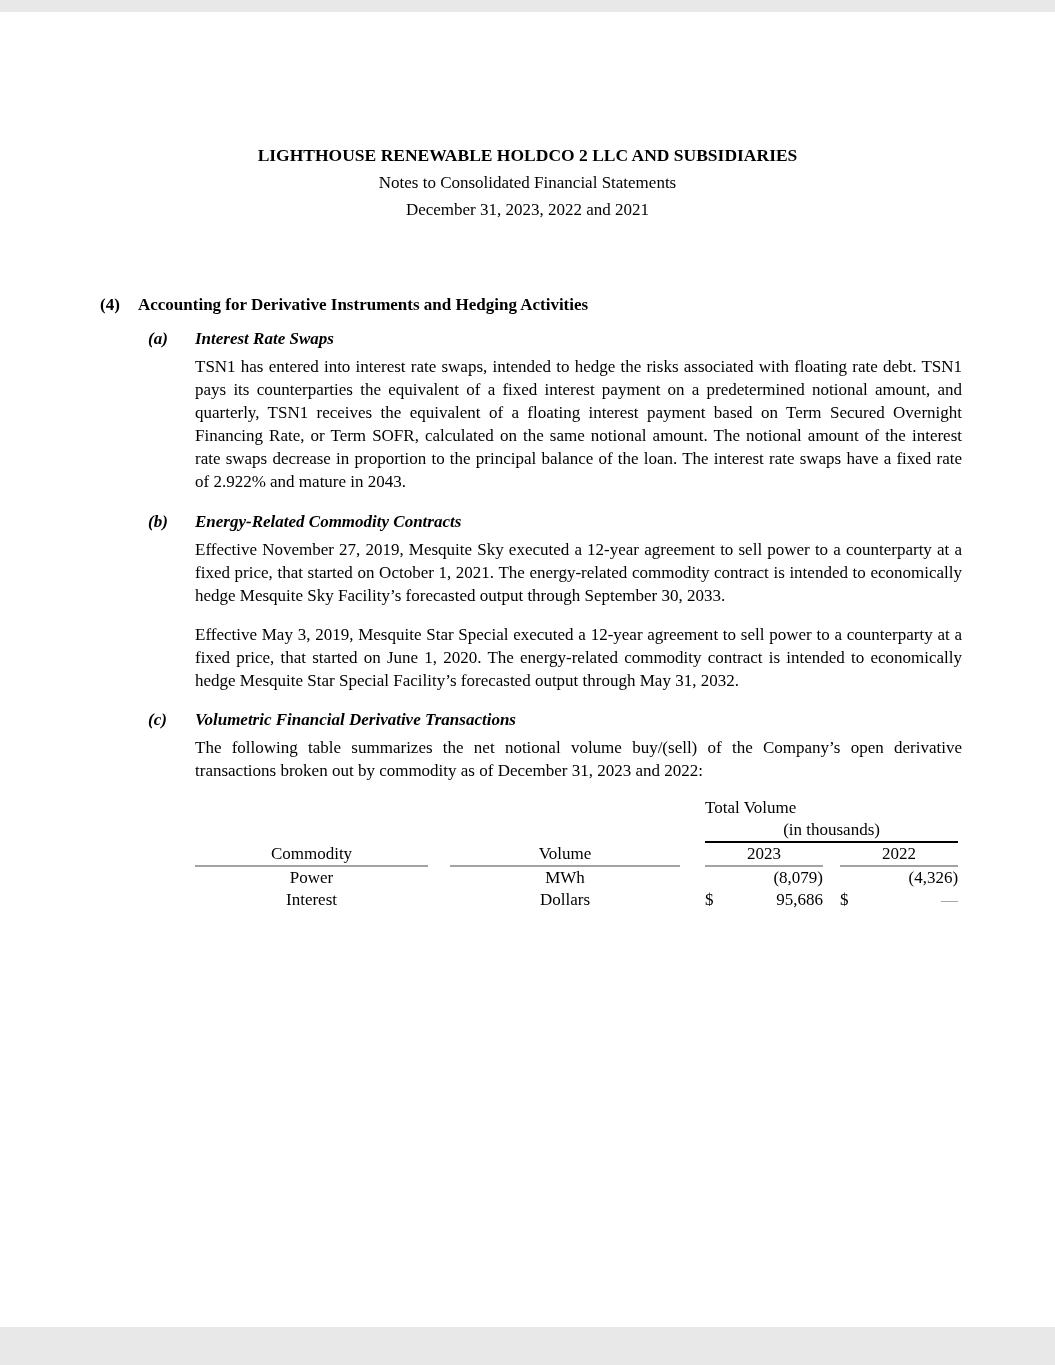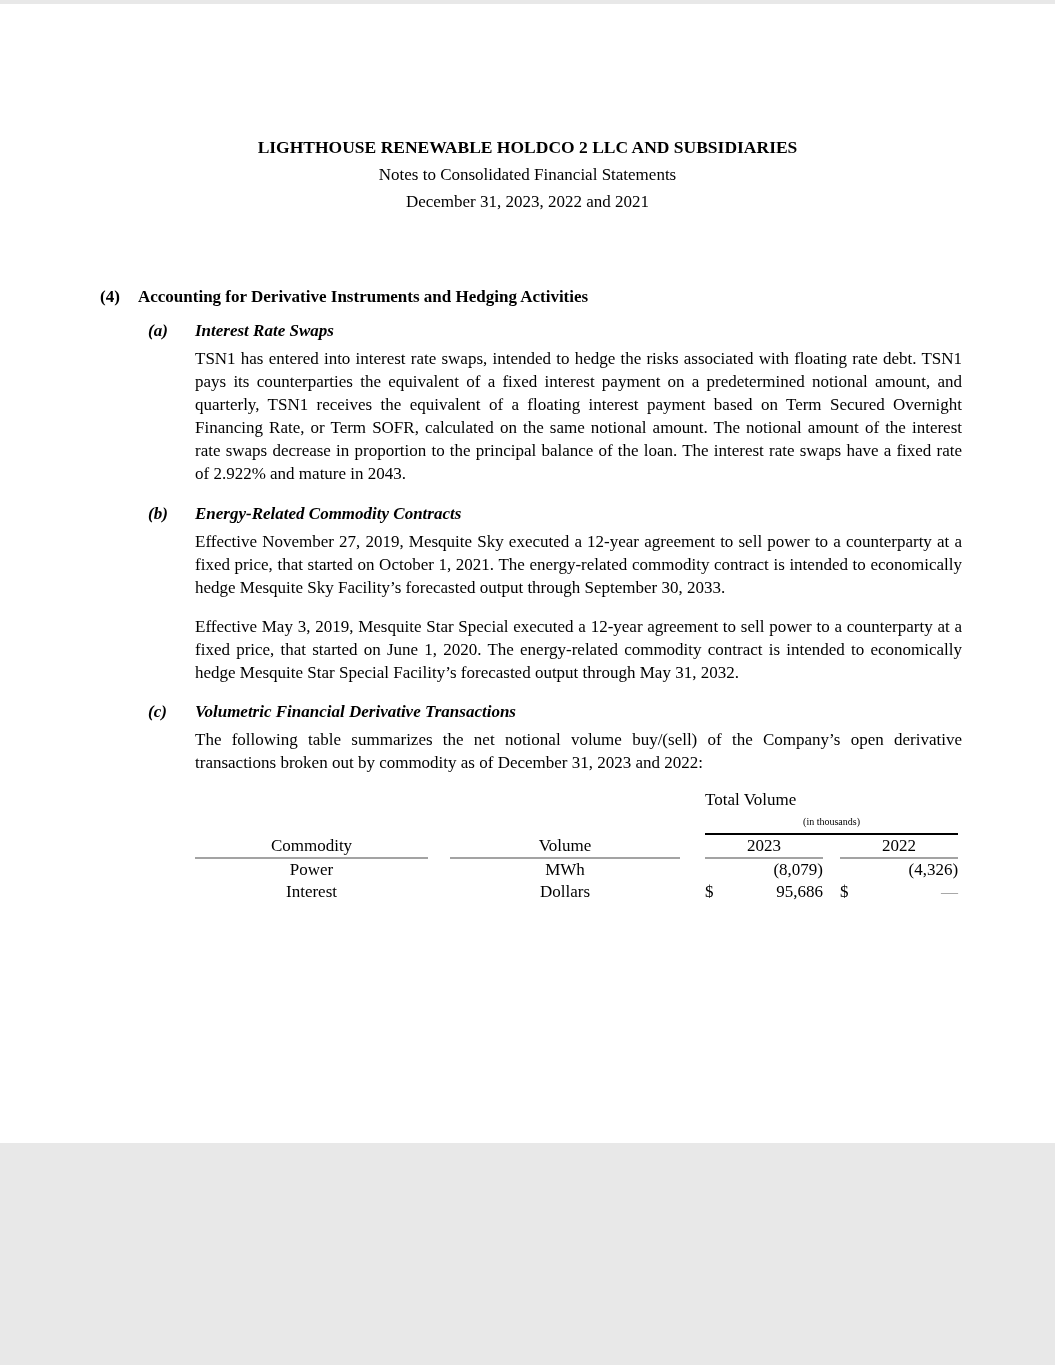--- a/index.html
+++ b/index.html
@@ -1,20 +1,20 @@
 <!DOCTYPE html>
 <html><head>
 <meta charset="utf-8">
 <style>
   html, body { margin: 0; padding: 0; background: #e8e8e8; }
   .page {
     position: relative;
     width: 1055px;
-    height: 1139px;
-    margin: 4px auto;
+    height: 1315px;
+    margin: 12px auto;
     background: #ffffff;
     font-family: "Liberation Serif", "DejaVu Serif", serif;
     font-size: 17px;
     color: #000;
     overflow: hidden;
   }
   
   .doc-header { padding-top: 130px; text-align: center; }
   .doc-header div { line-height: 27px; }
   .doc-title { font-weight: bold; font-size: 17.5px; }
@@ -55,21 +55,21 @@
   }
   .vol-table td, .vol-table th {
     padding: 0;
     font-weight: normal;
     vertical-align: bottom;
     line-height: 22px;
     overflow: visible;
     white-space: nowrap;
   }
   .group-h   { font-weight: bold; }
-  .group-sub { text-align: center; font-weight: bold; font-size: 10px; line-height: 18px; border-bottom: 2px solid #000; }
+  .group-sub { text-align: center; font-weight: bold; font-size: 17px; line-height: 18px; border-bottom: 2px solid #000; }
   .col-h     { text-align: center; font-weight: bold; border-bottom: 2px solid #a3a3a3; padding-top: 3px; line-height: 24px; }
   .cell-c    { text-align: center; line-height: 27px; }
   .cell-cur  { text-align: left;  line-height: 27px; }
   .cell-val  { text-align: right; line-height: 27px; }
   .np        { padding-right: 8px; }
   .dash      { color: #9a9a9a; }
   
   .page-footer {
     position: absolute;
     top: 1368px;

